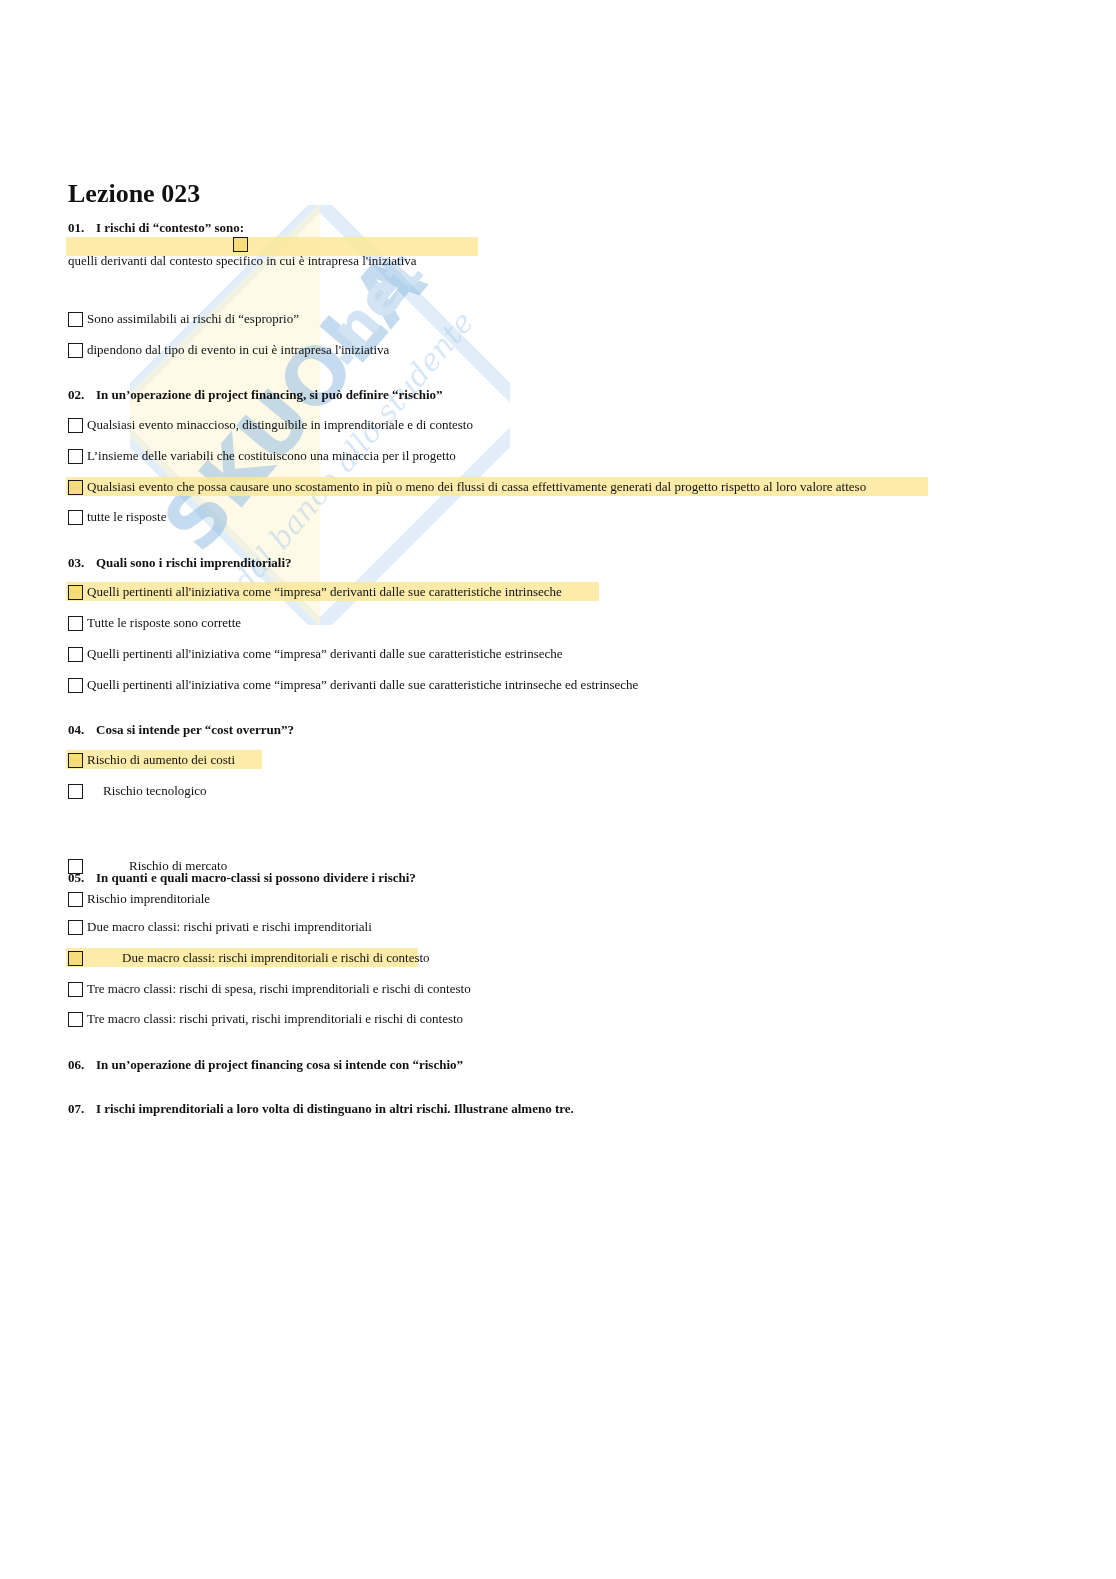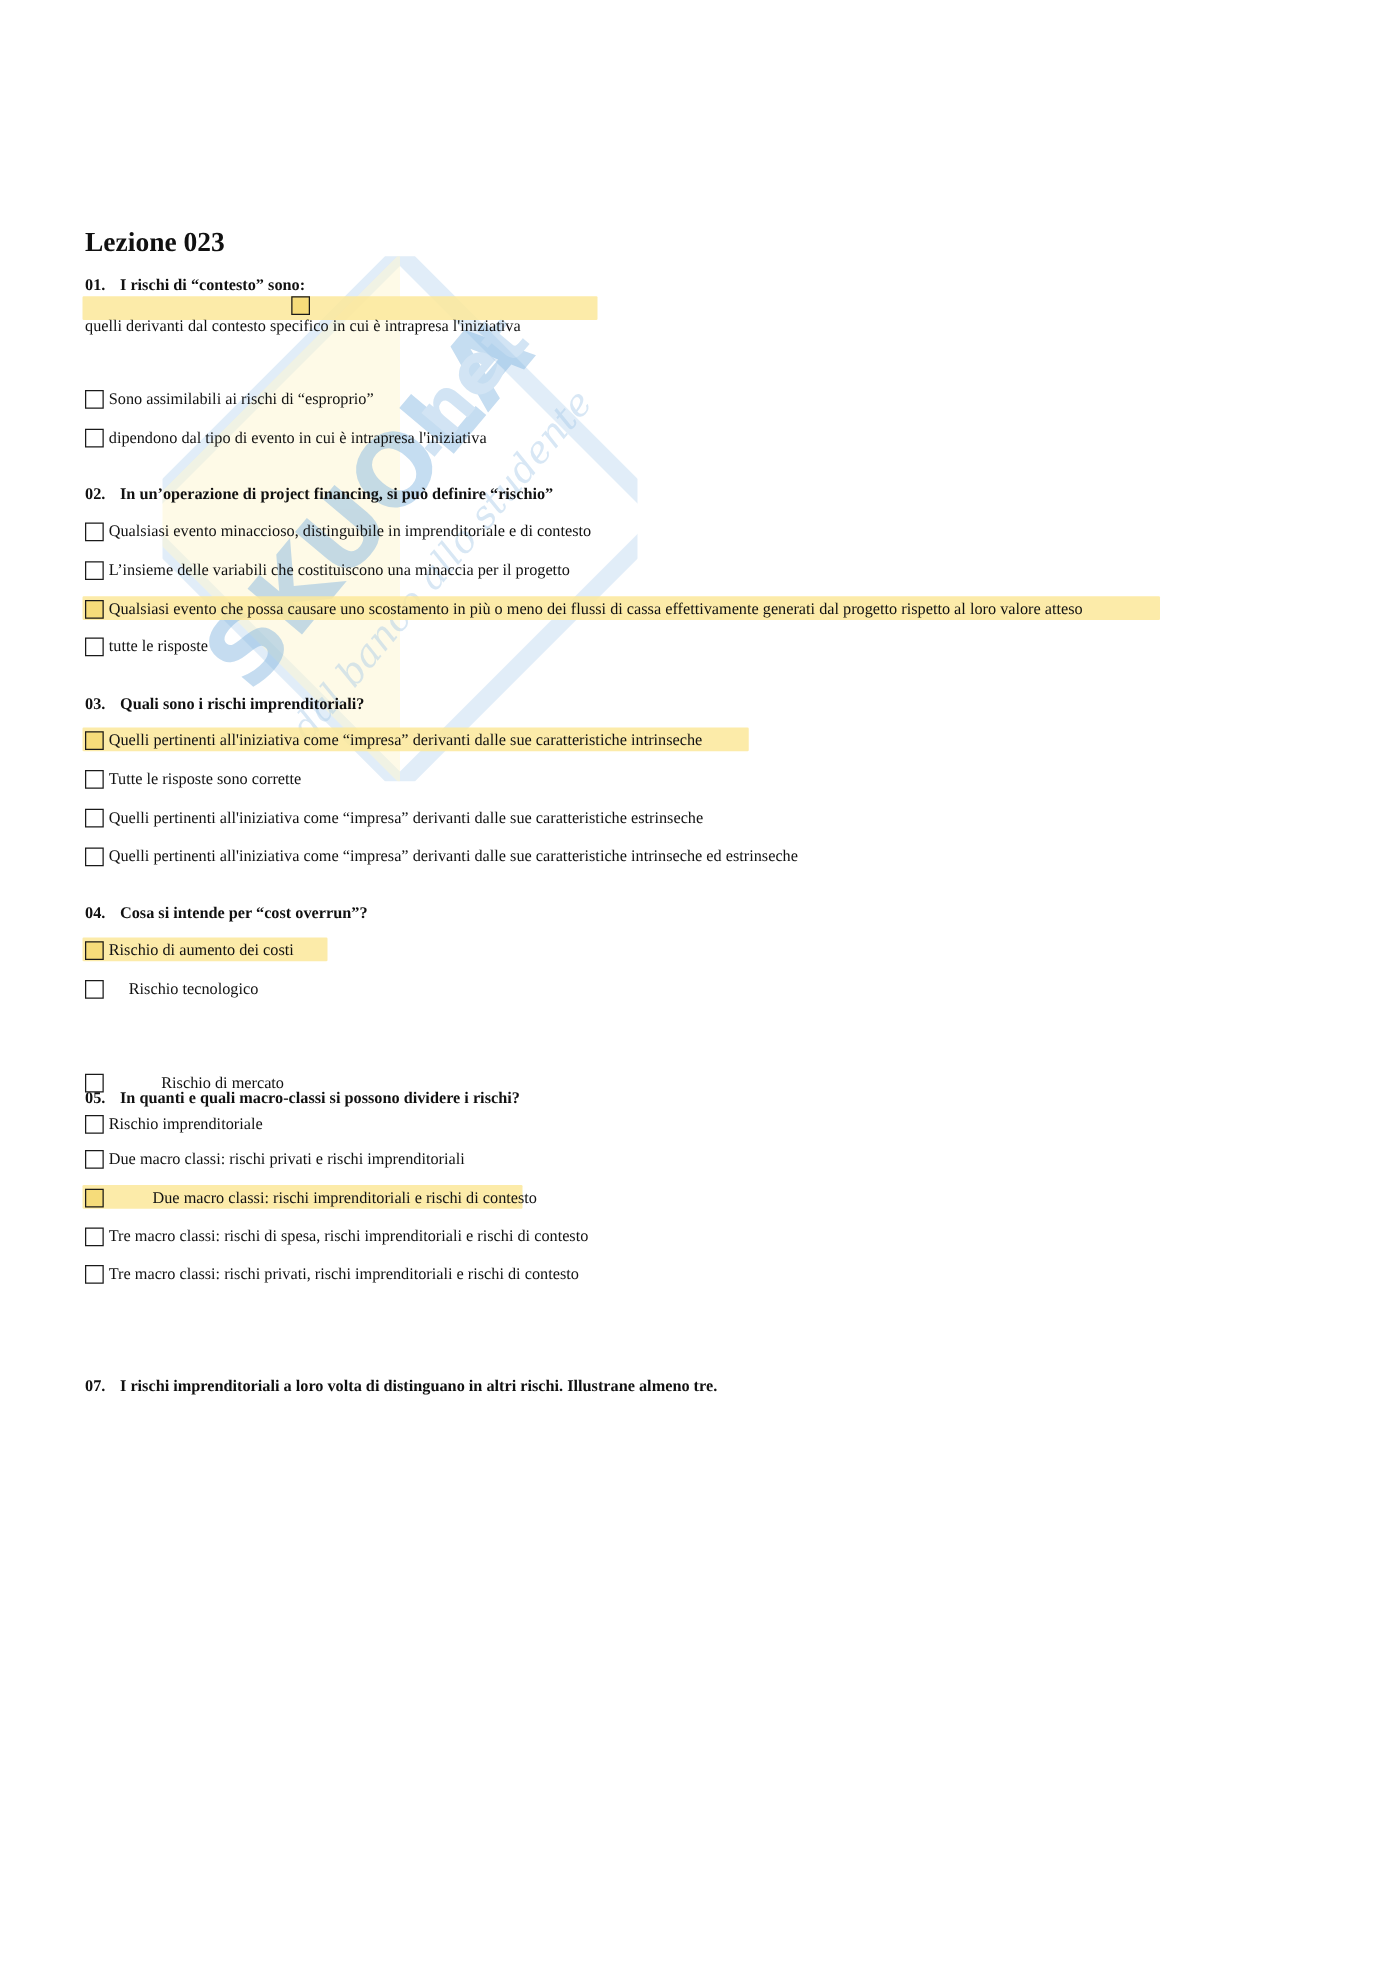--- a/index.html
+++ b/index.html
@@ -29,21 +29,21 @@
       left: 0;
       top: 0;
       width: 1116px;
       height: 1579px;
       z-index: 1;
     }
     .title {
       position: absolute;
       left: 68px;
       top: 180px;
-      font-size: 22px;
+      font-size: 26px;
       font-weight: bold;
       line-height: 28px;
       margin: 0;
     }
     .q-heading {
       position: absolute;
       left: 68px;
       font-size: 13px;
       font-weight: bold;
       line-height: 18px;
@@ -202,17 +202,20 @@
   </div>
   <div class="option" style="top:979px;">
     <span class="checkbox"></span>
     <span class="opt-text">Tre macro classi: rischi di spesa, rischi imprenditoriali e rischi di contesto</span>
   </div>
   <div class="option" style="top:1009px;">
     <span class="checkbox"></span>
     <span class="opt-text">Tre macro classi: rischi privati, rischi imprenditoriali e rischi di contesto</span>
   </div>
 
+  <div class="q-heading" style="top:1056px;">
+    <span class="q-num">06.</span><span>In un’operazione di project financing cosa si intende con “rischio”</span>
+  </div>
 
   <div class="q-heading" style="top:1100px;">
     <span class="q-num">07.</span><span>I rischi imprenditoriali a loro volta di distinguano in altri rischi. Illustrane almeno tre.</span>
   </div>
 </div>
 
 </body></html>

